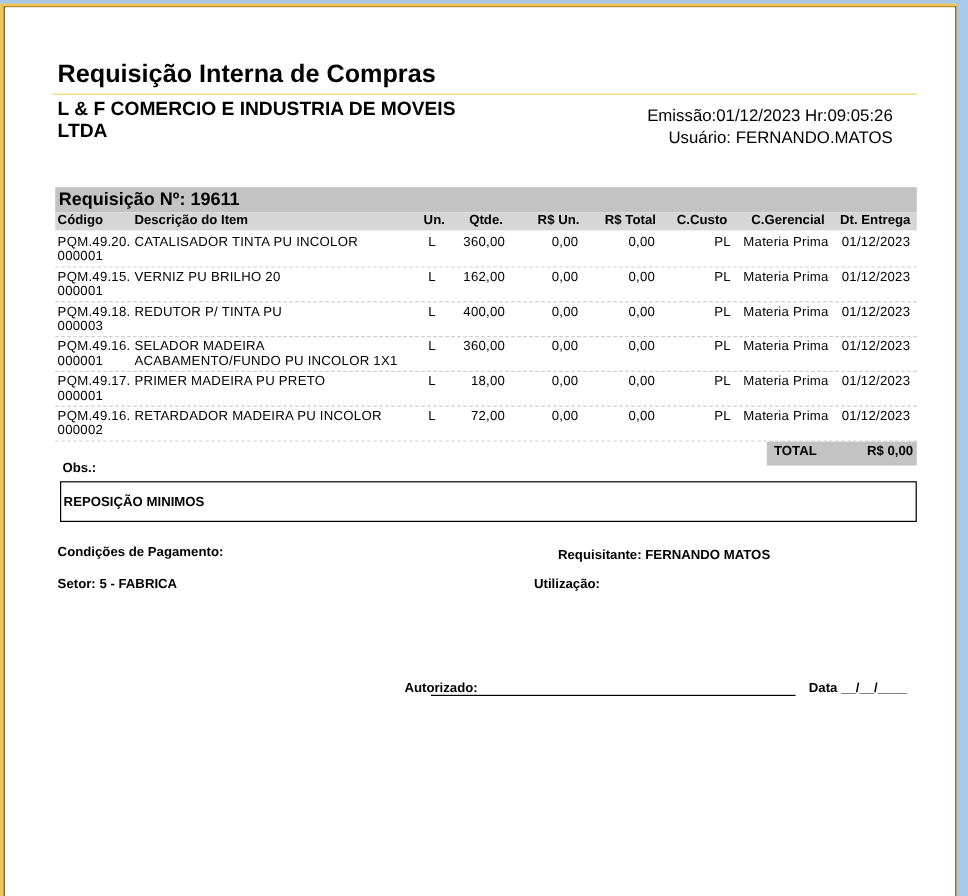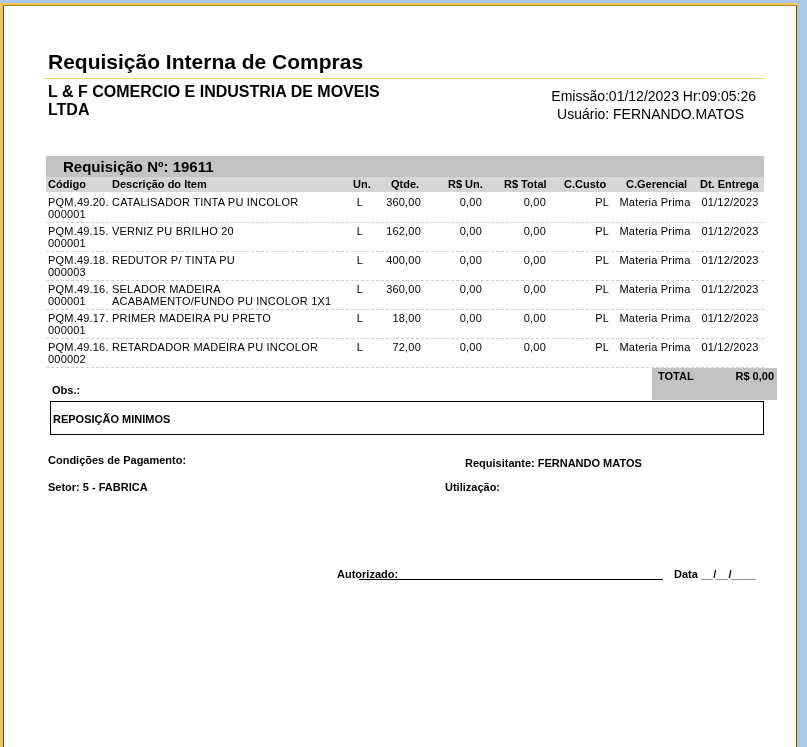--- a/index.html
+++ b/index.html
@@ -21,41 +21,41 @@
     border-top: 1px solid #b08a2a;
     border-right: 1px solid #5a4a20;
     box-sizing: border-box;
   }
   .abs { position: absolute; white-space: nowrap; }
 
   .title { left: 44px; top: 44px; font-size: 21px; font-weight: bold; }
   .system { right: 52px; top: 51px; font-size: 14px; font-weight: bold; }
   .title-rule { left: 40px; top: 72px; width: 720px; height: 1px; background: #f0d36a; }
   .company { left: 44px; top: 77px; font-size: 16px; font-weight: bold; line-height: 18px; white-space: normal; width: 360px; }
-  .emissao { right: 40px; top: 82px; font-size: 14px; text-align: center; }
+  .emissao { right: 52px; top: 82px; font-size: 14px; text-align: center; }
   .usuario { right: 52px; top: 100px; font-size: 14px; text-align: right; }
 
   .req-band { left: 42px; top: 150px; width: 718px; height: 21px; background: #c3c3c3; }
-  .req-title { left: 59px; top: 152px; font-size: 15px; font-weight: bold; }
+  .req-title { left: 45px; top: 152px; font-size: 15px; font-weight: bold; }
   .hdr-band { left: 42px; top: 171px; width: 718px; height: 15px; background: #d6d6d6; }
 
   .col-hdr { top: 172px; font-size: 11px; font-weight: bold; }
   .row { position: absolute; left: 42px; width: 718px; height: 29px; border-bottom: 1px dashed #cfcfcf; font-size: 11px; }
   .cell { position: absolute; top: 3px; line-height: 12px; letter-spacing: 0.2px; }
   .c-code { left: 2px; width: 62px; white-space: normal; }
   .c-desc { left: 66px; width: 230px; white-space: normal; }
   .c-un { left: 306px; width: 16px; text-align: center; }
   .c-qt { left: 330px; width: 45px; text-align: right; }
   .c-run { left: 390px; width: 46px; text-align: right; }
   .c-rtot { left: 450px; width: 50px; text-align: right; }
   .c-cc { left: 518px; width: 45px; text-align: right; }
   .c-cg { left: 572px; width: 74px; text-align: center; }
   .c-dt { left: 652px; width: 64px; text-align: center; }
 
-  .total-box { left: 648px; top: 362px; width: 125px; height: 32px; background: #c3c3c3; font-size: 11px; font-weight: bold; }
+  .total-box { left: 635px; top: 362px; width: 125px; height: 20px; background: #c3c3c3; font-size: 11px; font-weight: bold; }
   .total-label { left: 6px; top: 2px; }
   .total-value { right: 3px; top: 2px; }
 
   .obs-label { left: 48px; top: 378px; font-size: 11px; font-weight: bold; }
   .obs-box { left: 46px; top: 395px; width: 714px; height: 34px; border: 1px solid #000; box-sizing: border-box; padding-left: 44px; }
   .obs-text { left: 2px; top: 11px; font-size: 11px; font-weight: bold; }
 
   .small-b { font-size: 11px; font-weight: bold; }
   .cond { left: 44px; top: 448px; }
   .setor { left: 44px; top: 475px; }

